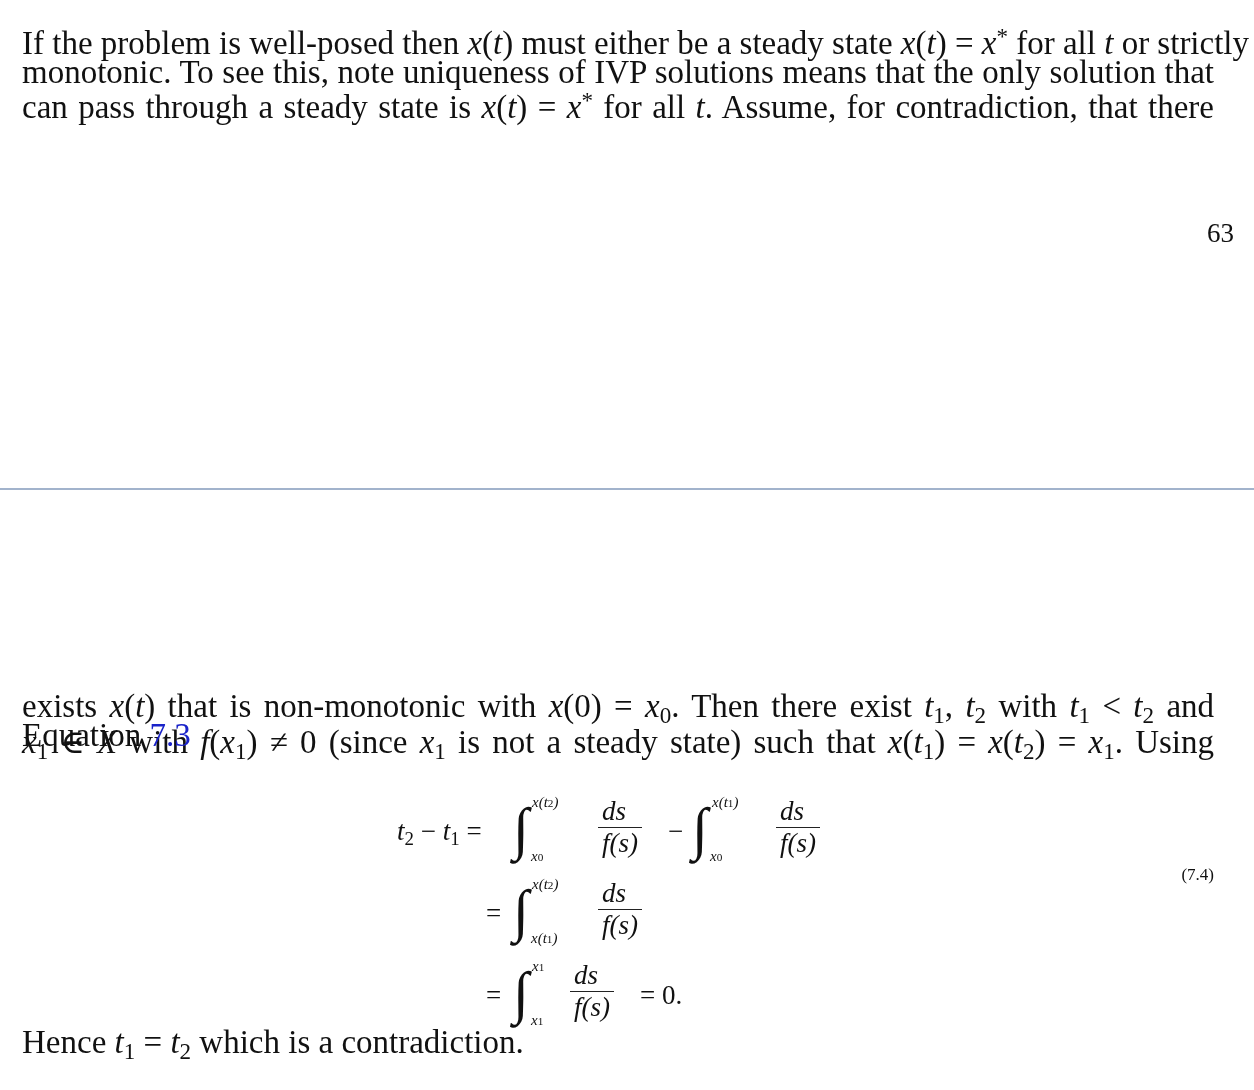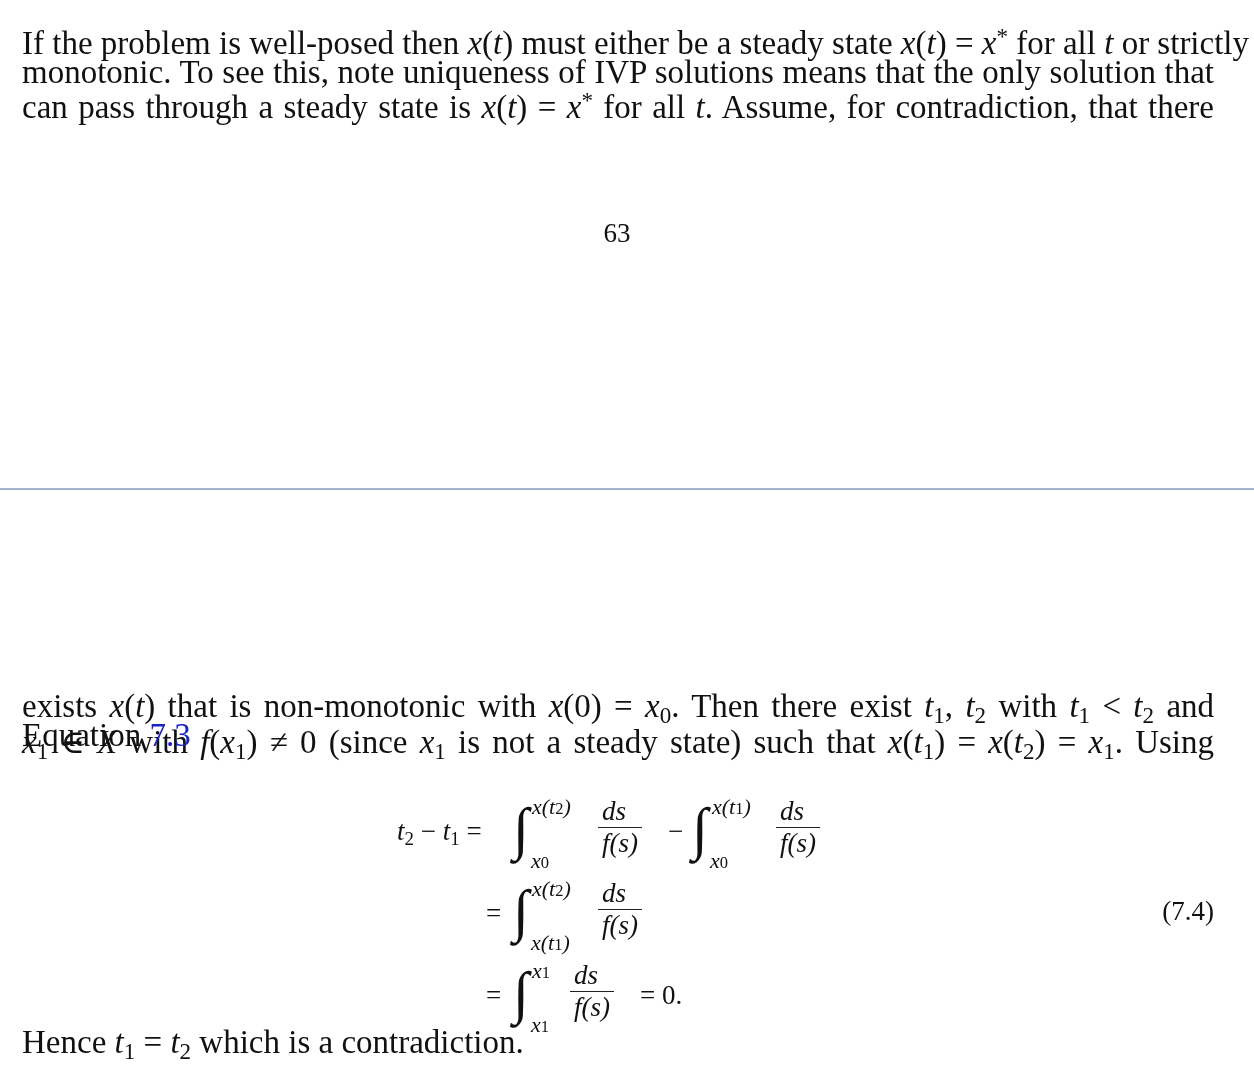--- a/index.html
+++ b/index.html
@@ -8,29 +8,29 @@
     font-family:"Liberation Serif","DejaVu Serif",serif; color:#111;
   }
   .line {
     position:absolute; left:22px; width:1192px; font-size:33px; line-height:36px;
     white-space:nowrap; text-align:justify; text-align-last:justify;
   }
   .m { font-style:italic; }
   .sub { font-size:0.7em; vertical-align:-0.25em; font-style:normal; }
   .sup { font-size:0.7em; vertical-align:0.45em; font-style:normal; }
   .link { color:#1a23c9; }
-  .page-num { position:absolute; left:0; width:1234px; top:218px; text-align:center; font-size:27px; }
+  .page-num { position:absolute; left:0; width:1234px; top:218px; text-align:right; font-size:27px; }
   .divider { position:absolute; left:0; top:488px; width:1254px; height:2px; background:#a2b3cc; }
   .eq { position:absolute; font-size:27px; white-space:nowrap; }
   .int { font-size:58px; font-style:italic; line-height:1; position:absolute; }
-  .lim { position:absolute; font-size:22px; font-style:italic; white-space:nowrap; }
+  .lim { position:absolute; font-size:15px; font-style:italic; white-space:nowrap; }
   .frac { position:absolute; text-align:left; }
   .frac .num { display:block; font-style:italic; padding:0 4px; }
   .frac .den { display:block; border-top:1.5px solid #222; font-style:italic; padding:0 4px; }
-  .eqno { position:absolute; right:40px; top:896px; font-size:27px; }
+  .eqno { position:absolute; right:40px; top:865px; font-size:17px; }
 </style>
 </head>
 <body>
 
 <div>
   <div class="line" style="top:18px;">If the problem is well-posed then <span class="m">x</span>(<span class="m">t</span>) must either be a steady state <span class="m">x</span>(<span class="m">t</span>) = <span class="m">x</span><span class="sup">*</span> for all <span class="m">t</span> or strictly</div>
   <div class="line" style="top:54px;">monotonic. To see this, note uniqueness of IVP solutions means that the only solution that</div>
   <div class="line" style="top:82px;">can pass through a steady state is <span class="m">x</span>(<span class="m">t</span>) = <span class="m">x</span><span class="sup">*</span> for all <span class="m">t</span>. Assume, for contradiction, that there</div>
 </div>
 

